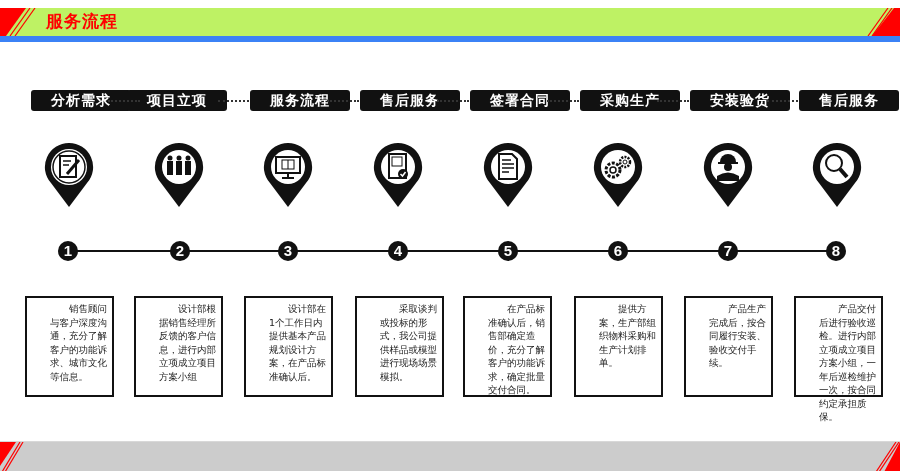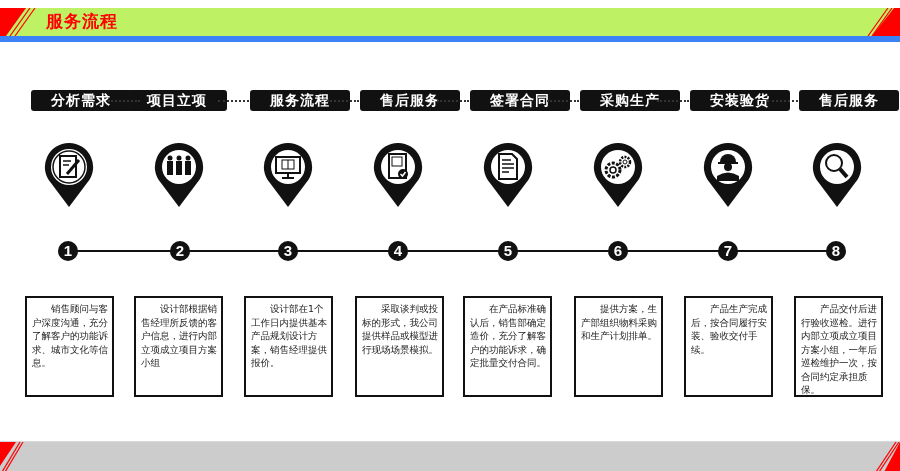--- a/index.html
+++ b/index.html
@@ -11,21 +11,21 @@
   .corner { position:absolute; }
   .step-label { position:absolute; top:90px; height:21px; width:100px; background:#111; color:#fff; border-radius:3px;
                 font-size:14px; font-weight:bold; text-align:center; line-height:21px; letter-spacing:1px; }
   .dots { position:absolute; top:100px; height:0; border-top:2px dotted #333; }
   .pin { position:absolute; top:141px; width:52px; height:68px; }
   .num { position:absolute; top:241px; width:20px; height:20px; border-radius:50%; background:#111; color:#fff;
          font-family:"Liberation Sans", sans-serif; font-size:15px; font-weight:bold; text-align:center; line-height:20px; }
   .timeline { position:absolute; left:66px; top:250px; width:770px; height:2px; background:#111; }
   .desc { position:absolute; top:296px; width:77px; height:93px; border:2px solid #111; background:#fff;
           font-size:9.5px; line-height:13.5px; color:#222; padding:4px 3px 0 5px; box-sizing:content-box; }
-  .desc span { display:block; text-indent:2em; word-break:break-all; }
+  .desc span { display:block; text-indent:2em; word-break:break-all;margin-left:18px; }
 </style>
 </head>
 <body>
 
 <div class="topbar">
   <svg class="corner" style="left:0;top:0" width="40" height="28">
     <polygon points="0,0 26,0 6,28 0,28" fill="#ff0000"></polygon>
     <line x1="30" y1="0" x2="10" y2="28" stroke="#ff0000" stroke-width="1.2"></line>
     <line x1="35" y1="0" x2="15" y2="28" stroke="#ff0000" stroke-width="1.2"></line>
   </svg>
@@ -136,21 +136,21 @@
 <div class="num" style="left:718px">7</div>
 <div class="num" style="left:826px">8</div>
 
 <div class="desc" style="left:25px">
     <span>销售顾问与客户深度沟通，充分了解客户的功能诉求、城市文化等信息。</span>
   </div>
 <div class="desc" style="left:134px">
     <span>设计部根据销售经理所反馈的客户信息，进行内部立项成立项目方案小组</span>
   </div>
 <div class="desc" style="left:244px">
-    <span>设计部在1个工作日内提供基本产品规划设计方案，销售经理提供报价。</span>
+    <span>设计部在1个工作日内提供基本产品规划设计方案，在产品标准确认后。</span>
   </div>
 <div class="desc" style="left:355px">
     <span>采取谈判或投标的形式，我公司提供样品或模型进行现场场景模拟。</span>
   </div>
 <div class="desc" style="left:463px">
     <span>在产品标准确认后，销售部确定造价，充分了解客户的功能诉求，确定批量交付合同。</span>
   </div>
 <div class="desc" style="left:574px">
     <span>提供方案，生产部组织物料采购和生产计划排单。</span>
   </div>

